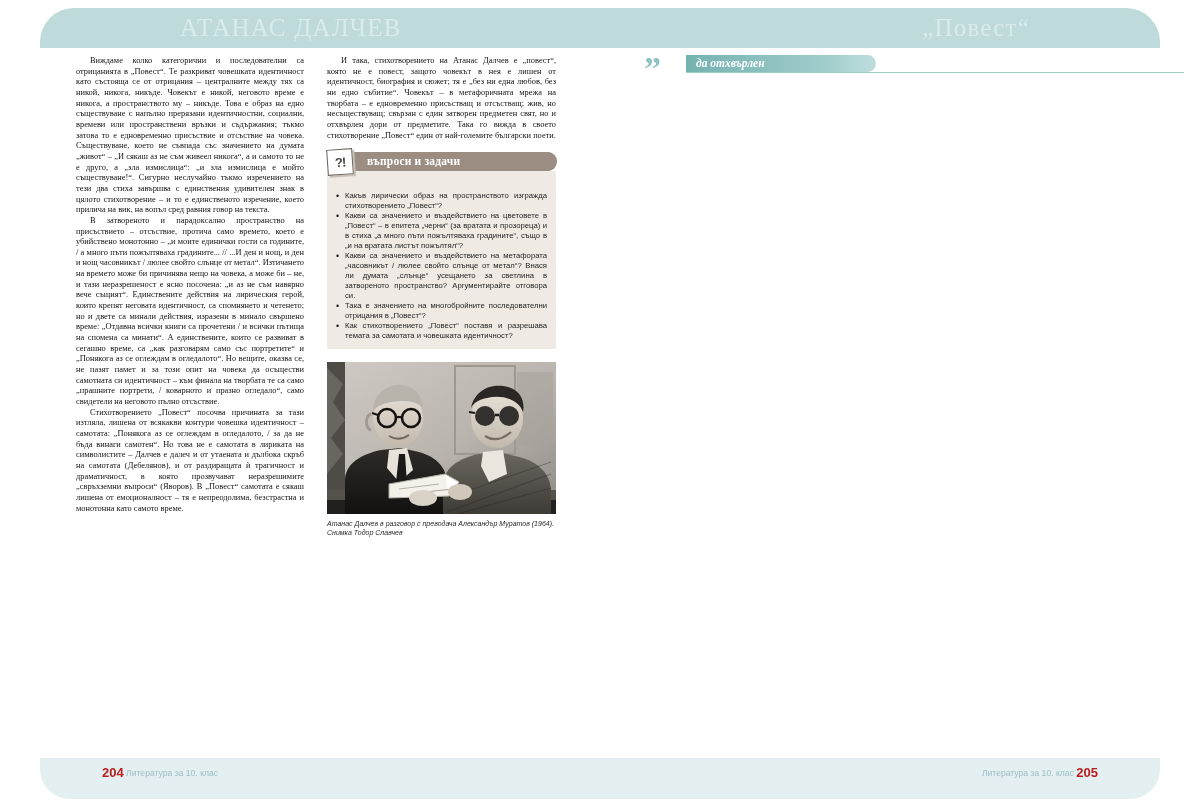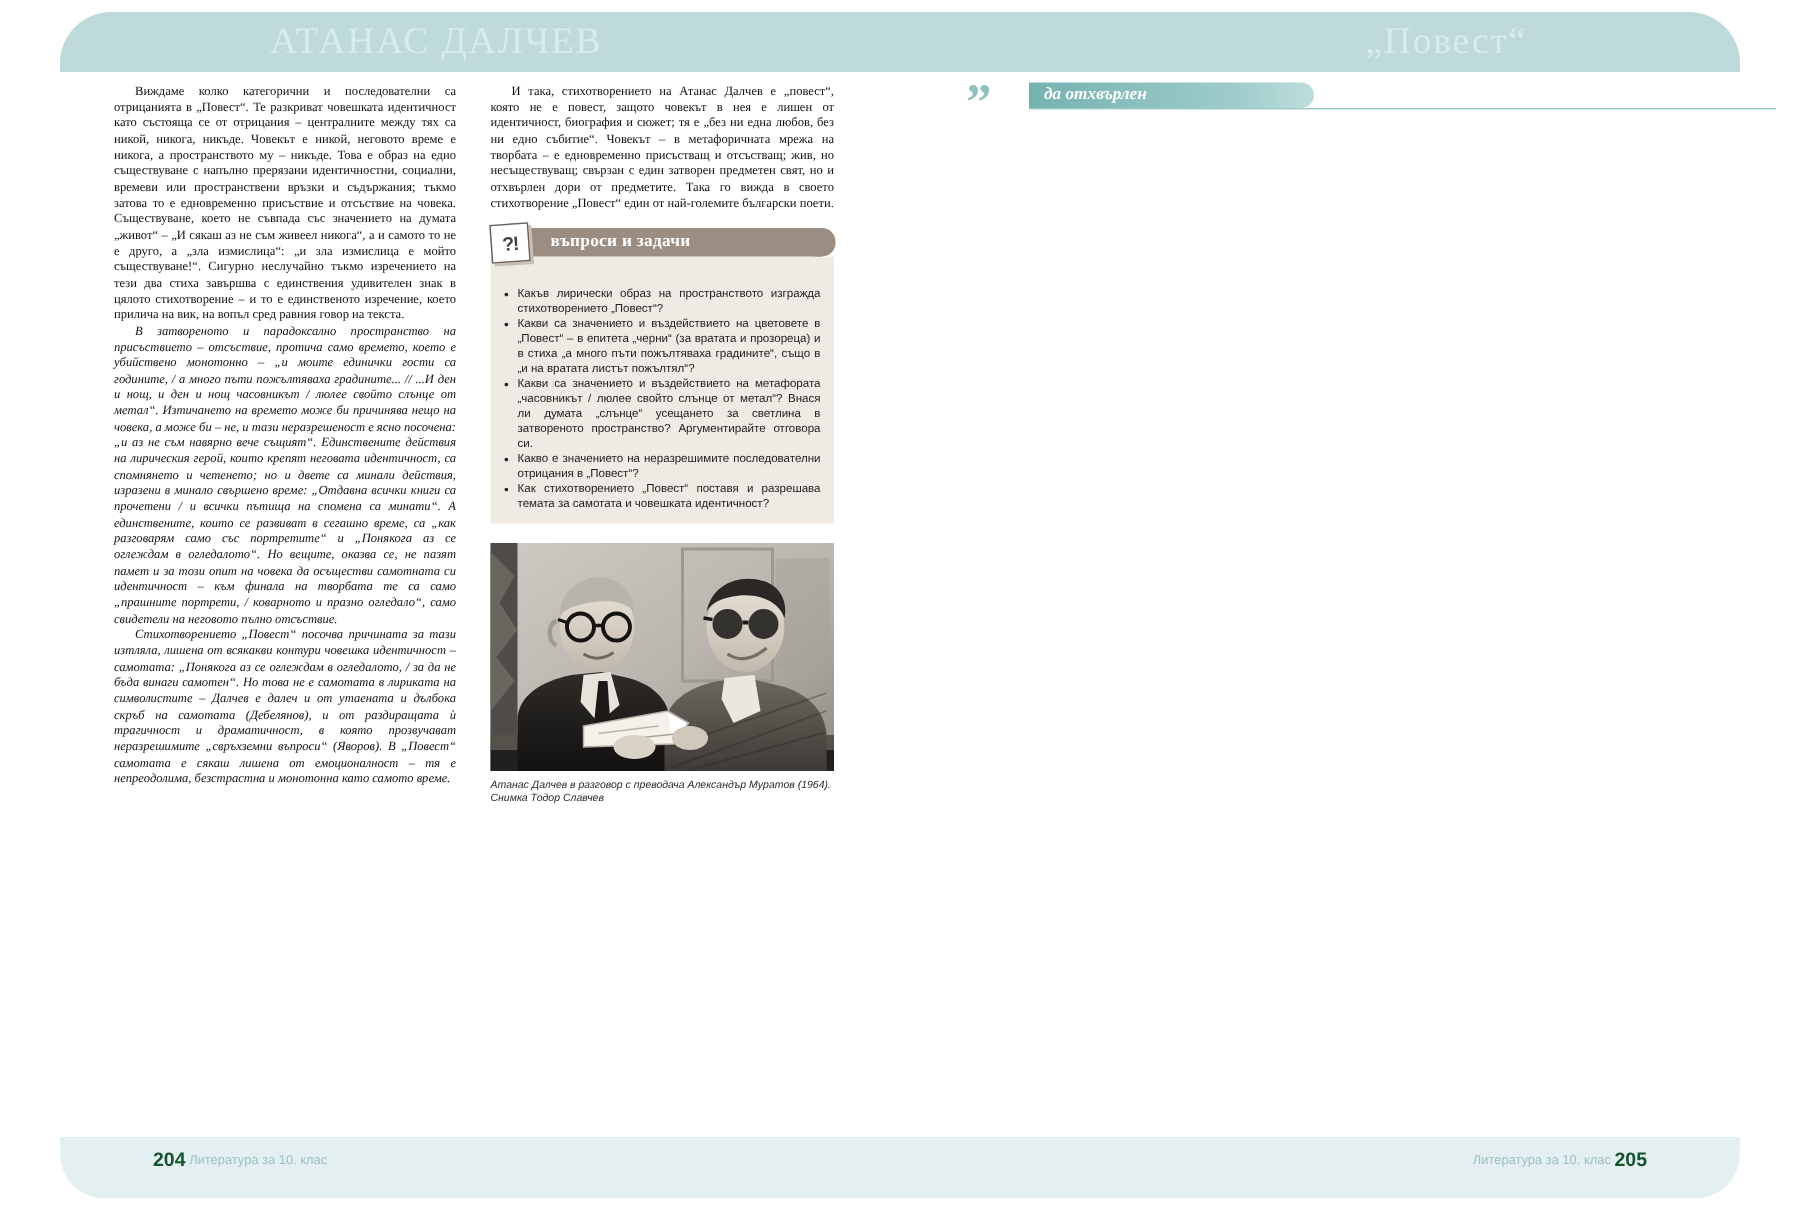--- a/index.html
+++ b/index.html
@@ -51,21 +51,21 @@
     position: absolute;
     top: 50%;
     transform: translateY(-50%);
     font-size: 25px;
     letter-spacing: 1.2px;
     color: #d9ecec;
     font-family: "Liberation Serif", serif;
     white-space: nowrap;
   }
   .header-title-left  { left: 140px; text-align: center; }
-  .header-title-right { right: 142px; text-align: right; }
+  .header-title-right { right: 130px; text-align: right; }
 
   
   .cols {
     position: absolute;
     top: 56px;
     display: flex;
     gap: 23px;
   }
   .cols-left {
     left: 76px;
@@ -75,21 +75,21 @@
 
   p.body {
     margin: 0 0 0 0;
     font-size: 8.4px;
     line-height: 10.65px;
     text-align: justify;
     text-indent: 14px;
     color: #111;
     hyphens: auto;
   }
-  p.body + p.body { margin-top: 0; font-style: italic; }
+  p.body + p.body { margin-top: 0; }
 
   
   .qbox {
     margin-top: 11px;
     position: relative;
   }
   .qbox-head {
     position: relative;
     height: 19px;
   }
@@ -242,21 +242,21 @@
     position: absolute;
     top: 7px;
     font-family: "Liberation Sans", "DejaVu Sans", sans-serif;
     font-size: 8.6px;
     color: #9dc0c6;
     white-space: nowrap;
   }
   .footer-num {
     font-size: 13px;
     font-weight: bold;
-    color: #14532d;
+    color: #b91c1c;
     vertical-align: -1px;
   }
   .footer-left-text  { left: 62px; }
   .footer-right-text { right: 62px; }
 </style>
 </head>
 <body>
 
 <div class="spread">
 
@@ -288,21 +288,21 @@
         <div class="qbox">
           <div class="qbox-head">
             <div class="qbox-head-bar"></div>
             <div class="qbox-icon">?!</div>
             <div class="qbox-title">въпроси и задачи</div>
           </div>
           <div class="qbox-body">
             <div class="qitem">Какъв лирически образ на пространството изгражда стихотворението „Повест“?</div>
             <div class="qitem">Какви са значението и въздействието на цветовете в „Повест“ – в епитета „черни“ (за вратата и прозореца) и в стиха „а много пъти пожълтяваха градините“, също в „и на вратата листът пожълтял“?</div>
             <div class="qitem">Какви са значението и въздействието на метафората „часовникът / люлее свойто слънце от метал“? Внася ли думата „слънце“ усещането за светлина в затвореното пространство? Аргументирайте отговора си.</div>
-            <div class="qitem">Какво е значението на неразрешимите последователни отрицания в „Повест“?</div>
+            <div class="qitem">Така е значението на многобройните последователни отрицания в „Повест“?</div>
             <div class="qitem">Как стихотворението „Повест“ поставя и разрешава темата за самотата и човешката идентичност?</div>
           </div>
         </div>
 
         <div class="photo-wrap">
           <svg class="photo" viewBox="0 0 229 152">
             <defs>
               <linearGradient id="bgw" x1="0" y1="0" x2="1" y2="1">
                 <stop offset="0%" stop-color="#cfcbc4"></stop>
                 <stop offset="55%" stop-color="#b9b5ae"></stop>

